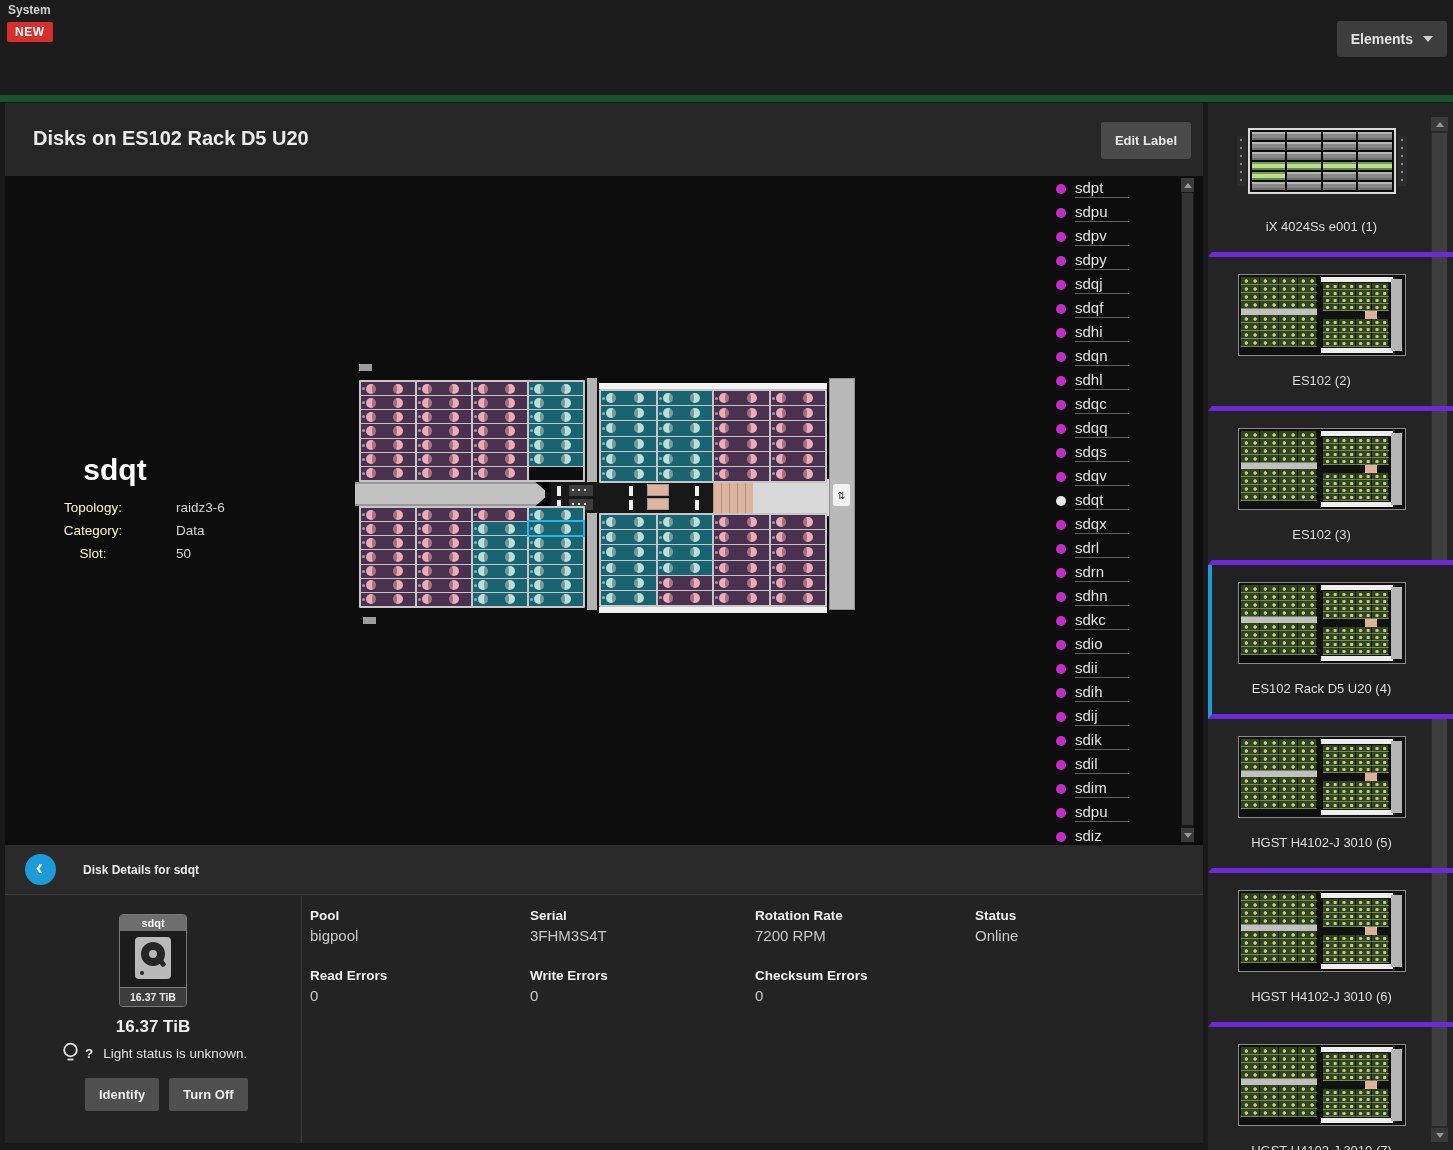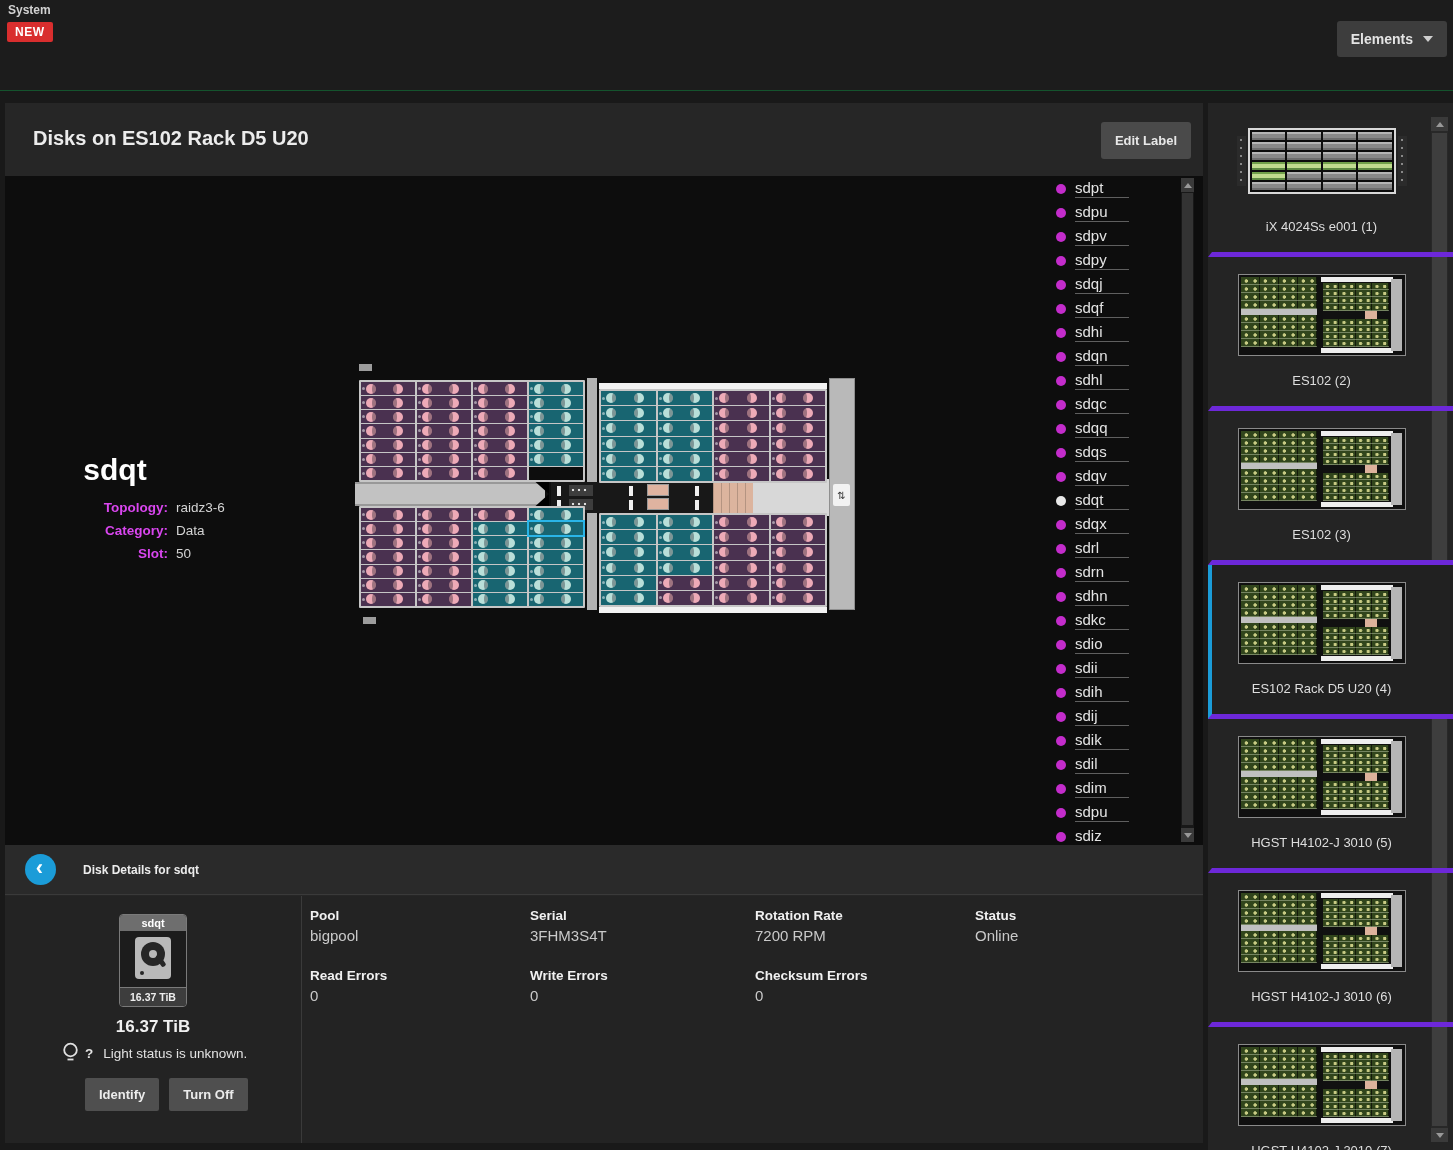--- a/index.html
+++ b/index.html
@@ -8,21 +8,21 @@
     --slot-purple:#4a3150; --drive-pink:#edaab7;
     --slot-teal:#186571; --drive-teal:#b9dfd9;
     --thumb-green:#31451c; --thumb-dot:#c9cc85;
   }
   *{box-sizing:border-box}
   html,body{margin:0;padding:0}
   body{width:1453px;height:1150px;overflow:hidden;position:relative;background:#191919;
        font-family:"Liberation Sans","DejaVu Sans",sans-serif;color:#e0e0e0}
 
   
-  .app-header{position:absolute;top:0;left:0;right:0;height:91px;background:#1c1c1c;border-bottom:1px solid #14532d}
+  .app-header{position:absolute;top:0;left:0;right:0;height:102px;background:#1c1c1c;border-bottom:7px solid #14532d}
   .breadcrumb{position:absolute;top:3px;left:8px;font-size:12px;font-weight:bold;color:#d2d2d2;cursor:pointer}
   .page-title-row{position:absolute;top:22px;left:7px;display:flex;align-items:center;gap:18px}
   .page-title{margin:0;font-size:29px;font-weight:bold;letter-spacing:-.5px;color:#f4f4f4}
   .new-badge{background:var(--badge-red);color:#fff;font-size:12px;font-weight:bold;padding:3px 8px;border-radius:2px;letter-spacing:.5px}
   .elements-btn{position:absolute;top:21px;right:6px;height:36px;padding:0 14px;background:#3d3d3d;color:#e4e4e4;
       font-size:14px;font-weight:bold;border:none;border-radius:3px;display:flex;align-items:center;gap:10px;cursor:pointer;
       font-family:inherit}
   .caret-down{width:0;height:0;border-left:5px solid transparent;border-right:5px solid transparent;border-top:6px solid #cfcfcf}
 
   
@@ -30,21 +30,21 @@
   .panel-head{position:relative;height:73px}
   .panel-title{margin:0;position:absolute;left:28px;top:24px;font-size:20px;font-weight:bold;color:#ececec}
   .edit-label-btn{position:absolute;right:12px;top:19px;height:37px;padding:0 14px;background:#4a4a4a;color:#e8e8e8;
       font-size:13px;font-weight:bold;border:none;border-radius:3px;cursor:pointer;font-family:inherit}
 
   .viewer{position:absolute;left:0;top:73px;width:1198px;height:670px;background:#0d0d0d;overflow:hidden}
 
   
   .disk-info-name{position:absolute;left:35px;top:277px;width:150px;text-align:center;font-size:30px;font-weight:bold;color:#fff}
   .disk-info-grid{position:absolute;left:13px;top:324px;display:grid;grid-template-columns:150px auto;column-gap:8px;row-gap:8px;font-size:13.5px}
-  .dlabel{text-align:right;font-weight:bold;color:#d946ef}
+  .dlabel{text-align:center;font-weight:normal;color:#fef9c3}
   .dvalue{color:#d4d4d4}
 
   
   .enclosure{position:absolute;left:350px;top:194px;width:505px;height:248px}
   .encl-sec{position:absolute;display:grid;gap:2px;padding:2px;background:#c6c6c6;border-radius:1px}
   .encl-col{display:flex;flex-direction:column;gap:1px;min-width:0}
   .slot{flex:1;position:relative;display:flex;align-items:center;justify-content:space-between;padding:0 12px 0 5px;cursor:pointer}
   .slot.p{background:var(--slot-purple)}
   .slot.t{background:var(--slot-teal)}
   .slot.x{background:#0d0d0d;cursor:default}

